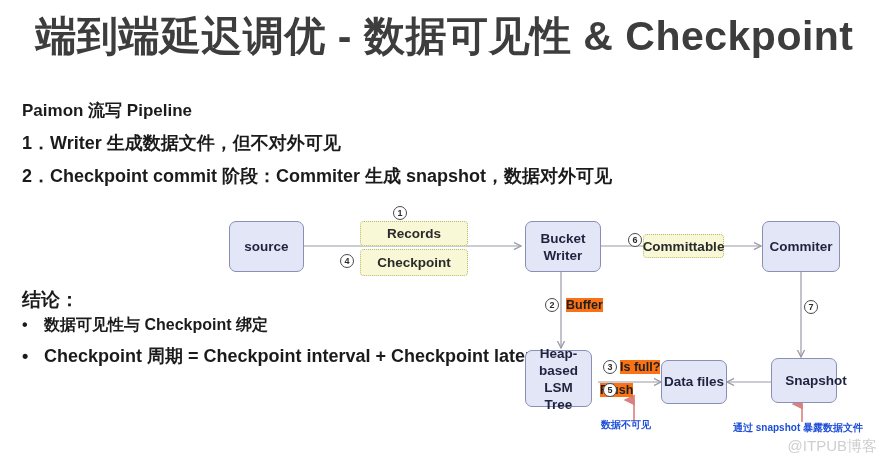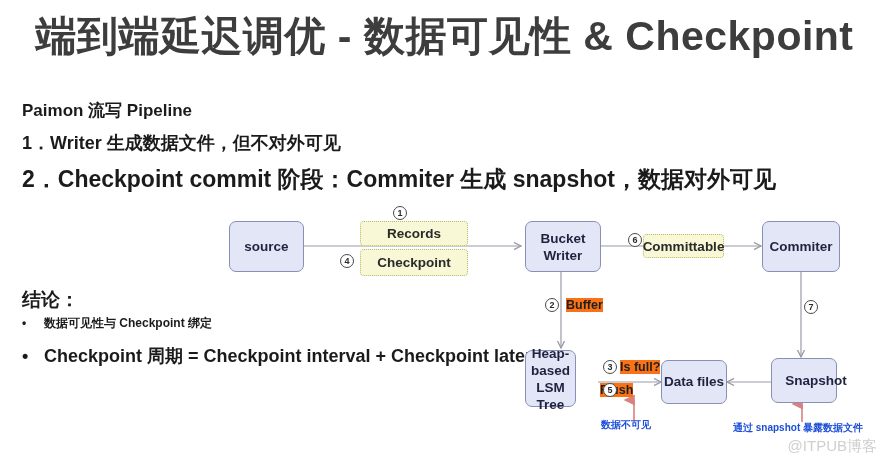--- a/index.html
+++ b/index.html
@@ -35,23 +35,23 @@
 
   
   .body-text {
     position: absolute;
     color: #1b1b1b;
     font-weight: 700;
     white-space: nowrap;
   }
   .lead     { left: 22px; top: 99px;  font-size: 17px; }
   .item1    { left: 22px; top: 131px; font-size: 18px; }
-  .item2    { left: 22px; top: 164px; font-size: 23px; }
+  .item2    { left: 22px; top: 164px; font-size: 18px; }
   .concl-h  { left: 22px; top: 287px; font-size: 19px; }
-  .concl-1  { left: 22px; top: 315px; font-size: 12px; }
+  .concl-1  { left: 22px; top: 315px; font-size: 16px; }
   .concl-2  { left: 22px; top: 344px; font-size: 18px; }
   .bullet-dot {
     display: inline-block;
     width: 22px;
   }
 
   
   #diagram {
     position: absolute;
     left: 0;
@@ -208,21 +208,21 @@
 
     <div class="tag" style="left:360px; top:249px; width:108px; height:27px;">Checkpoint</div>
 
     <div class="node multiline" style="left:525px; top:221px; width:76px; height:51px; white-space:pre-line;">Bucket
 Writer</div>
 
     <div class="tag" style="left:643px; top:234px; width:81px; height:24px;">Committable</div>
 
     <div class="node" style="left:762px; top:221px; width:78px; height:51px;">Commiter</div>
 
-    <div class="node multiline" style="left:525px; top:350px; width:51px; height:57px; white-space:pre-line;text-align:center;">Heap-
+    <div class="node multiline" style="left:525px; top:350px; width:67px; height:57px; white-space:pre-line;text-align:center;">Heap-
 based LSM
 Tree</div>
 
     <div class="node" style="left:661px; top:360px; width:66px; height:44px;">Data files</div>
 
     <div class="node" style="left:771px; top:358px; width:66px; height:45px;padding-left:24px;">Snapshot</div>
 
     <div class="step" style="left:393px; top:206px;">1</div>
     <div class="step" style="left:545px; top:298px;">2</div>
     <div class="step" style="left:603px; top:360px;">3</div>

